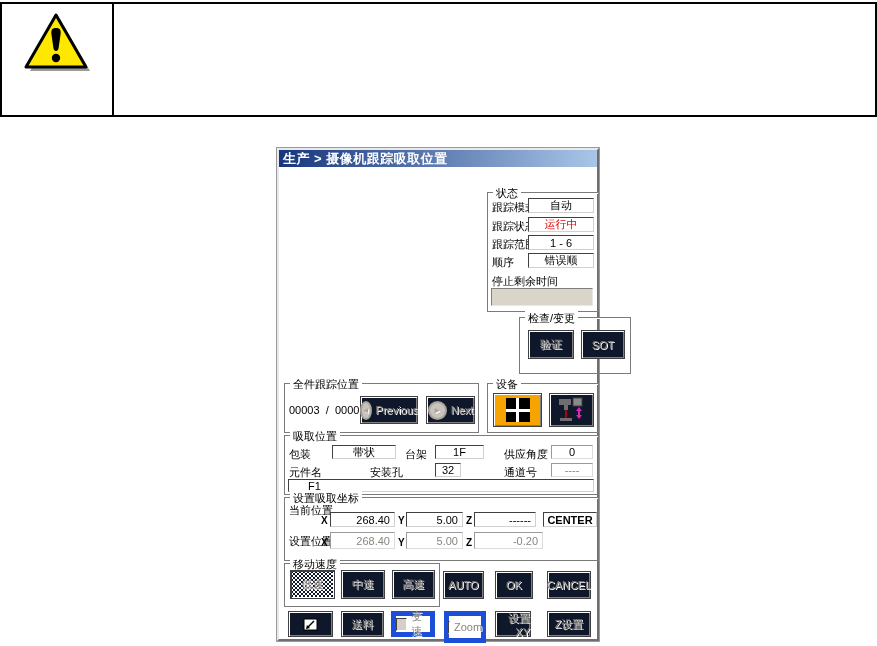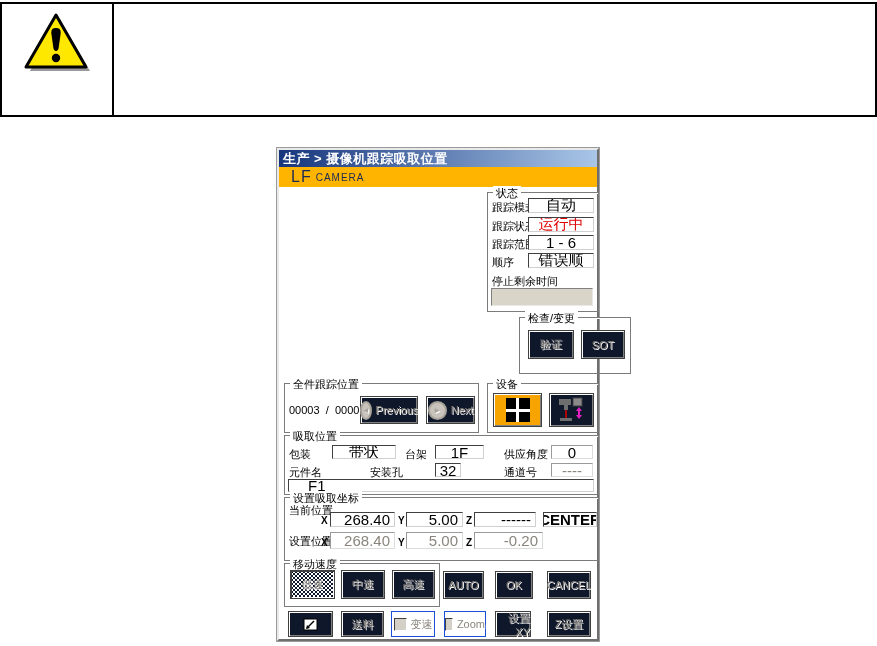--- a/index.html
+++ b/index.html
@@ -12,38 +12,38 @@
   .dlg{position:absolute;left:277px;top:148px;width:322px;height:493px;background:#fff;
        border:2px solid;border-color:#e9e9e9 #6e6e6e #6e6e6e #e9e9e9;outline:1px solid #9a9a9a;box-sizing:border-box;}
   .titlebar{height:17px;background:linear-gradient(to right,#16357c,#a9c6e8);color:#fff;font-weight:bold;
             font-size:13px;line-height:17px;padding-left:4px;letter-spacing:.5px;}
   .banner{height:20px;background:#ffb400;color:#1b2a55;display:flex;align-items:center;padding-left:12px;}
   .banner .lf{font-size:16px;letter-spacing:1px;}
   .banner .cam{font-size:10px;margin-left:4px;letter-spacing:1px;}
   .grp{position:absolute;border:1px solid #7b7b7b;box-shadow:1px 1px 0 #fff inset;}
   .grp>.lg{position:absolute;top:-7px;left:5px;background:#fff;padding:0 3px;font-size:11px;white-space:nowrap;}
   .sunk{background:#fff;border:1px solid;border-color:#404040 #d0d0d0 #d0d0d0 #404040;box-sizing:border-box;
-        text-align:center;font-size:15px;display:flex;align-items:center;justify-content:center;overflow:hidden;}
+        text-align:center;font-size:11px;display:flex;align-items:center;justify-content:center;overflow:hidden;}
   .sunk.gray{background:#d9d5c9;border-color:#808080 #e8e8e8 #e8e8e8 #808080;}
   .sunk.right{justify-content:flex-end;padding-right:4px;}
   .sunk.left{justify-content:flex-start;padding-left:19px;}
   .sunk.dim{color:#8a867e;border-color:#9a9a9a #dcdcdc #dcdcdc #9a9a9a;}
   .red{color:#e00000;}
   .btn{background:#0f172a;border:1px solid #404040;box-shadow:inset 1px 1px 0 #fff,inset -1px -1px 0 #808080;
        box-sizing:border-box;display:flex;align-items:center;justify-content:center;font-size:11px;cursor:default;}
   .btn.dis{color:#8a867e;text-shadow:1px 1px 0 #fff;}
   .btn.pressed{box-shadow:inset 1px 1px 0 #404040,inset -1px -1px 0 #fff;
      background-image:linear-gradient(45deg,#fff 25%,transparent 25%,transparent 75%,#fff 75%),
                       linear-gradient(45deg,#fff 25%,transparent 25%,transparent 75%,#fff 75%);
      background-size:4px 4px;background-position:0 0,2px 2px;}
   .lbl{position:absolute;font-size:11px;white-space:nowrap;}
   .axis{position:absolute;font-size:10px;font-weight:bold;}
   .circ{width:15px;height:15px;border-radius:50%;border:2px solid #a8a49c;color:#a8a49c;
         display:inline-flex;align-items:center;justify-content:center;font-size:8px;margin-right:4px;background:#c8c4bc;}
-  .chkpanel{background:#fff;border:1px solid #1d4ed8;box-sizing:border-box;display:flex;align-items:center;justify-content:center;gap:4px;}
+  .chkpanel{background:#fff;border:5px solid #1d4ed8;box-sizing:border-box;display:flex;align-items:center;justify-content:center;gap:4px;}
   .chkbox{width:11px;height:11px;background:#d4d0c8;border:1px solid;border-color:#404040 #fff #fff #404040;}
   .winicon{width:24px;height:24px;background:
       linear-gradient(#fff,#fff) center/100% 3px no-repeat,
       linear-gradient(#fff,#fff) center/3px 100% no-repeat,#000;}
   .dim-t{color:#8a867e;text-shadow:1px 1px 0 #fff;}
 </style>
 </head>
 <body>
 
 <div class="warn-table">
@@ -53,24 +53,20 @@
       <polygon points="35,3 65,55 5,55" fill="#ffe800" stroke="#000" stroke-width="3" stroke-linejoin="round"></polygon>
       <path d="M35 16 c4 0 5 2 4.6 6 l-2 14 c-.3 2-1.4 3-2.6 3 s-2.3-1-2.6-3 l-2-14 C30 18 31 16 35 16 Z" fill="#000"></path>
       <circle cx="35" cy="46" r="4.2" fill="#000"></circle>
     </svg>
   </div>
   <div class="warn-cell-body"></div>
 </div>
 
 <div class="dlg">
   <div class="titlebar">生产 &gt; 摄像机跟踪吸取位置</div>
-  <div class="banner">
-    <span class="lf">LF</span>
-    <span class="cam">CAMERA</span>
-  </div>
 
   <div class="grp" style="left:208px;top:42px;width:110px;height:118px;">
     <span class="lg">状态</span>
     <span class="lbl" style="left:4px;top:7px;">跟踪模式</span>
     <div class="sunk" style="position:absolute;left:40px;top:5px;width:66px;height:15px;">自动</div>
     <span class="lbl" style="left:4px;top:26px;">跟踪状态</span>
     <div class="sunk red" style="position:absolute;left:40px;top:24px;width:66px;height:15px;">运行中</div>
     <span class="lbl" style="left:4px;top:44px;">跟踪范围</span>
     <div class="sunk" style="position:absolute;left:40px;top:42px;width:66px;height:15px;">1 - 6</div>
     <span class="lbl" style="left:4px;top:62px;">顺序</span>
@@ -169,19 +165,19 @@
       <rect x="1" y="1" width="13" height="11" fill="#fff" stroke="#000" stroke-width="1"></rect>
       <line x1="11" y1="3" x2="4" y2="10" stroke="#000" stroke-width="1.4"></line>
       <path d="M3 11 l4 -1 -3 -3 Z" fill="#000"></path>
     </svg>
   </div>
   <div class="btn dis" style="position:absolute;left:62px;top:461px;width:43px;height:26px;">送料</div>
   <div class="chkpanel" style="position:absolute;left:112px;top:461px;width:44px;height:26px;">
     <span class="chkbox"></span>
     <span class="dim-t">变速</span>
   </div>
-  <div class="chkpanel" style="position:absolute;left:165px;top:461px;width:42px;height:26px;">
+  <div class="chkpanel" style="position:absolute;left:165px;top:461px;width:42px;height:32px;">
     <span class="chkbox"></span>
     <span class="dim-t">Zoom</span>
   </div>
   <div class="btn dis" style="position:absolute;left:216px;top:461px;width:36px;height:26px;text-align:right;">设置XY</div>
   <div class="btn dis" style="position:absolute;left:268px;top:461px;width:44px;height:26px;">Z设置</div>
 </div>
 
 </body></html>

